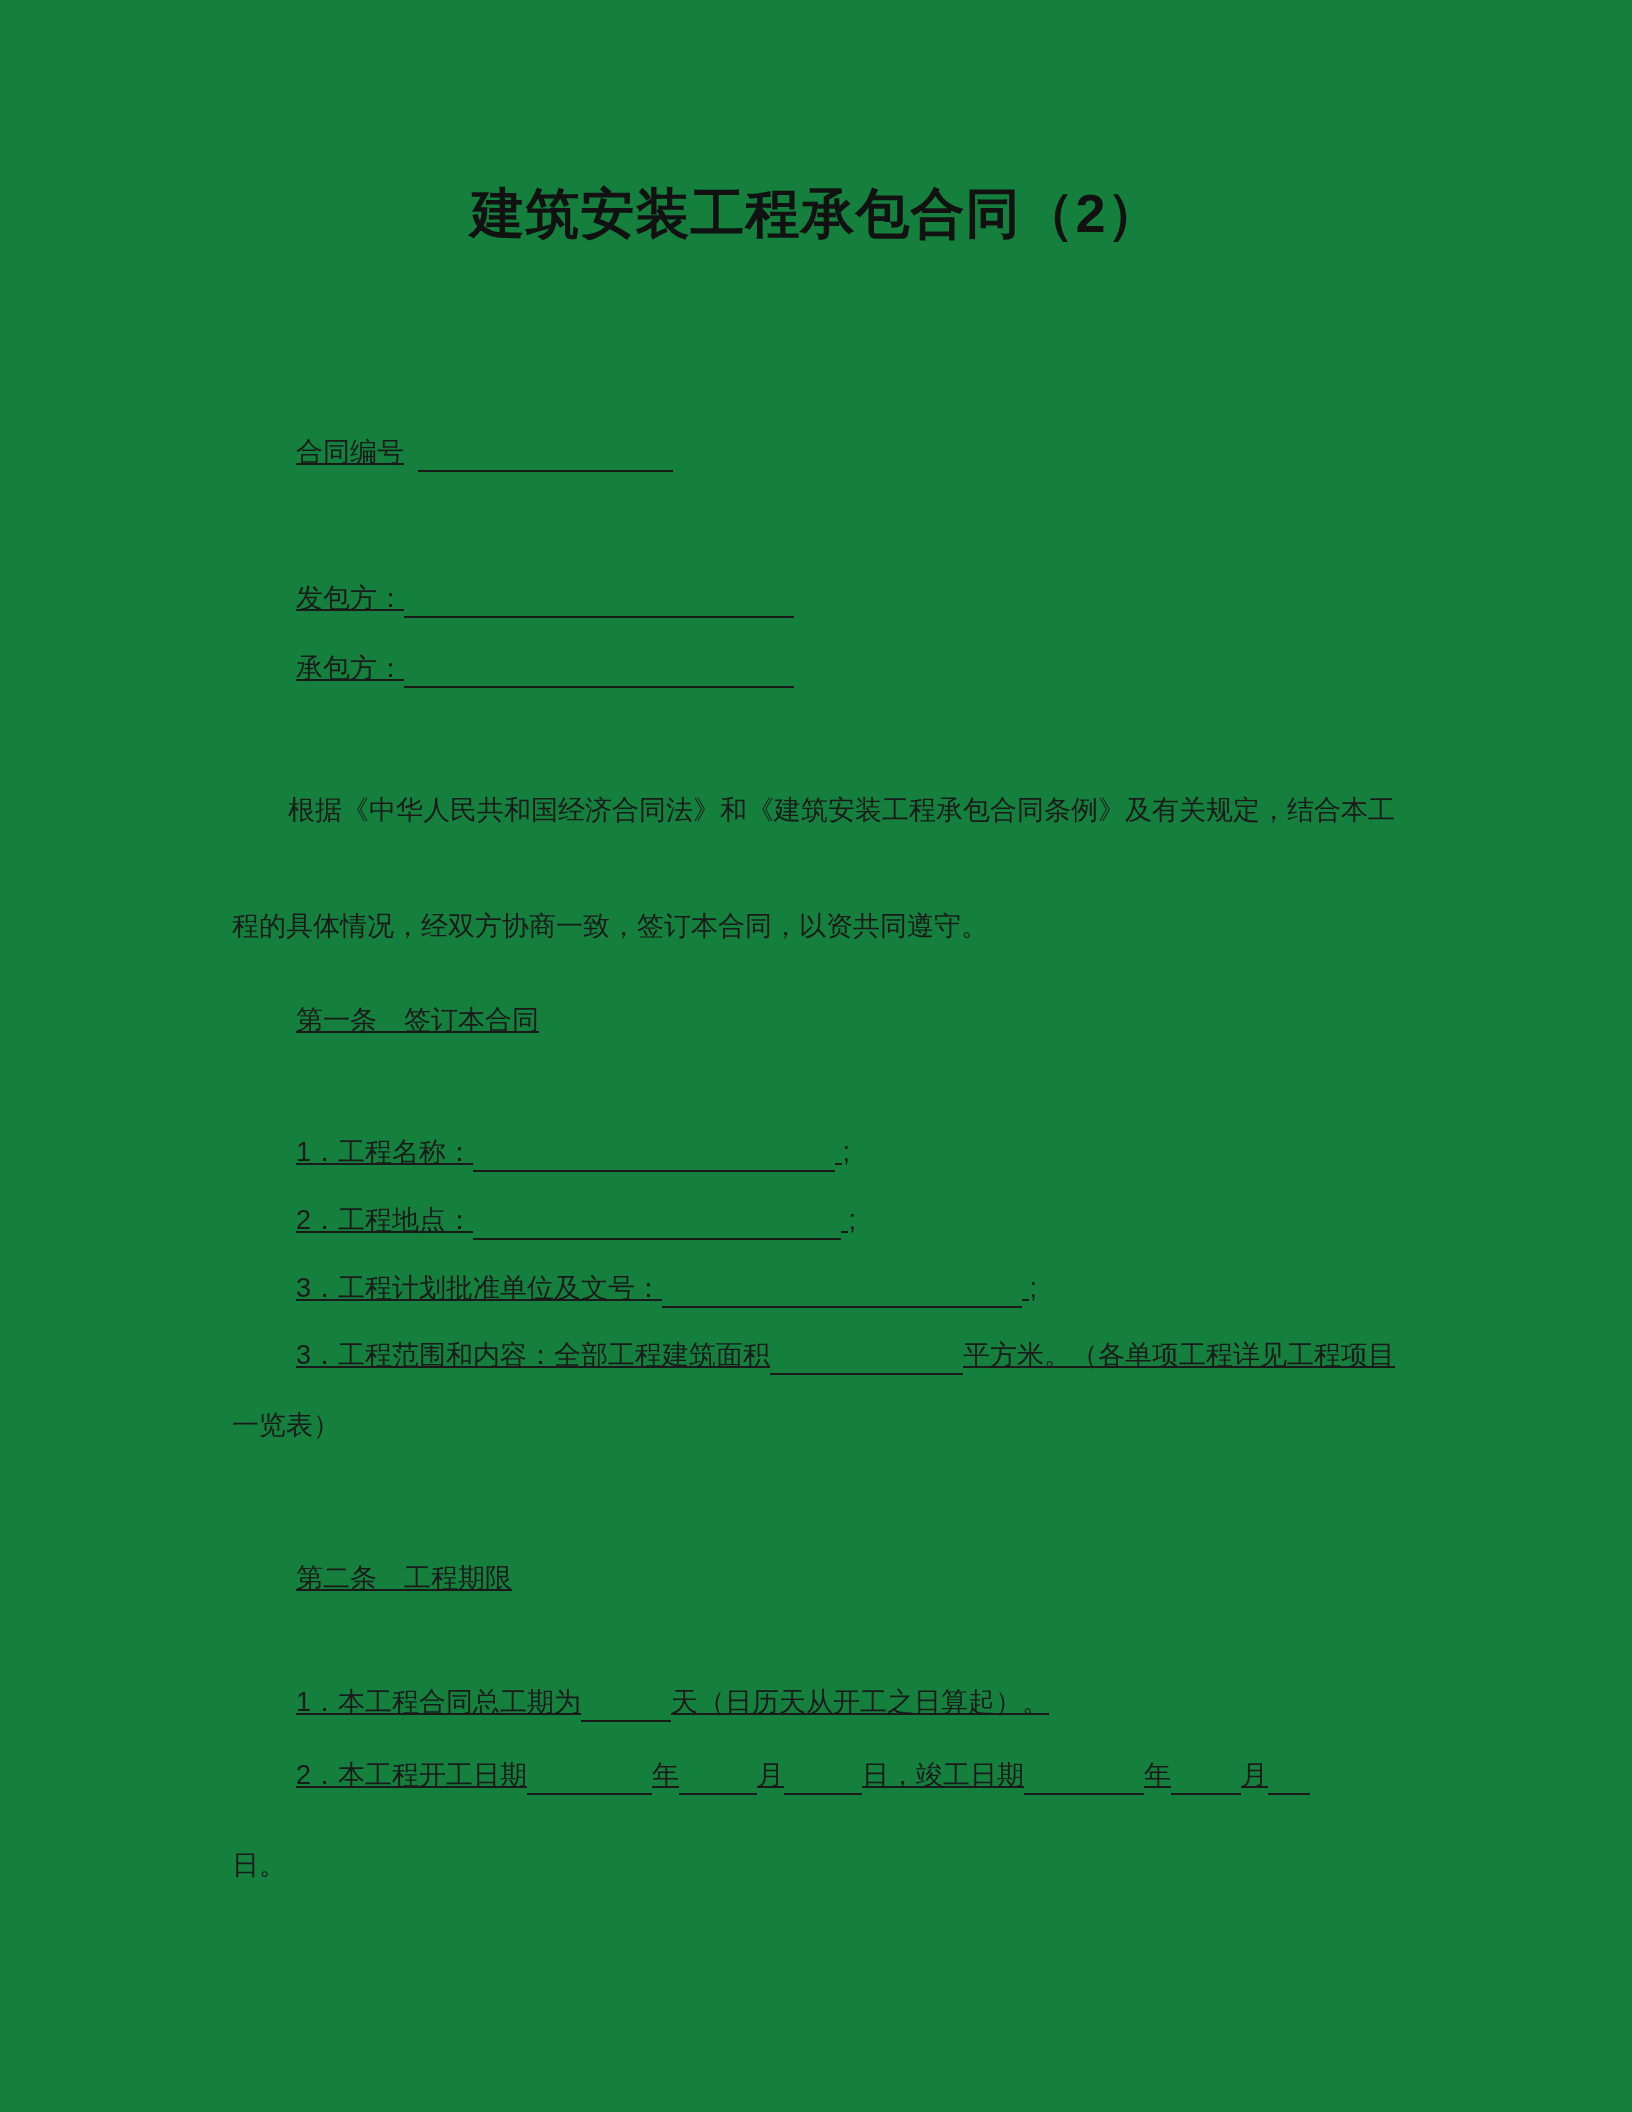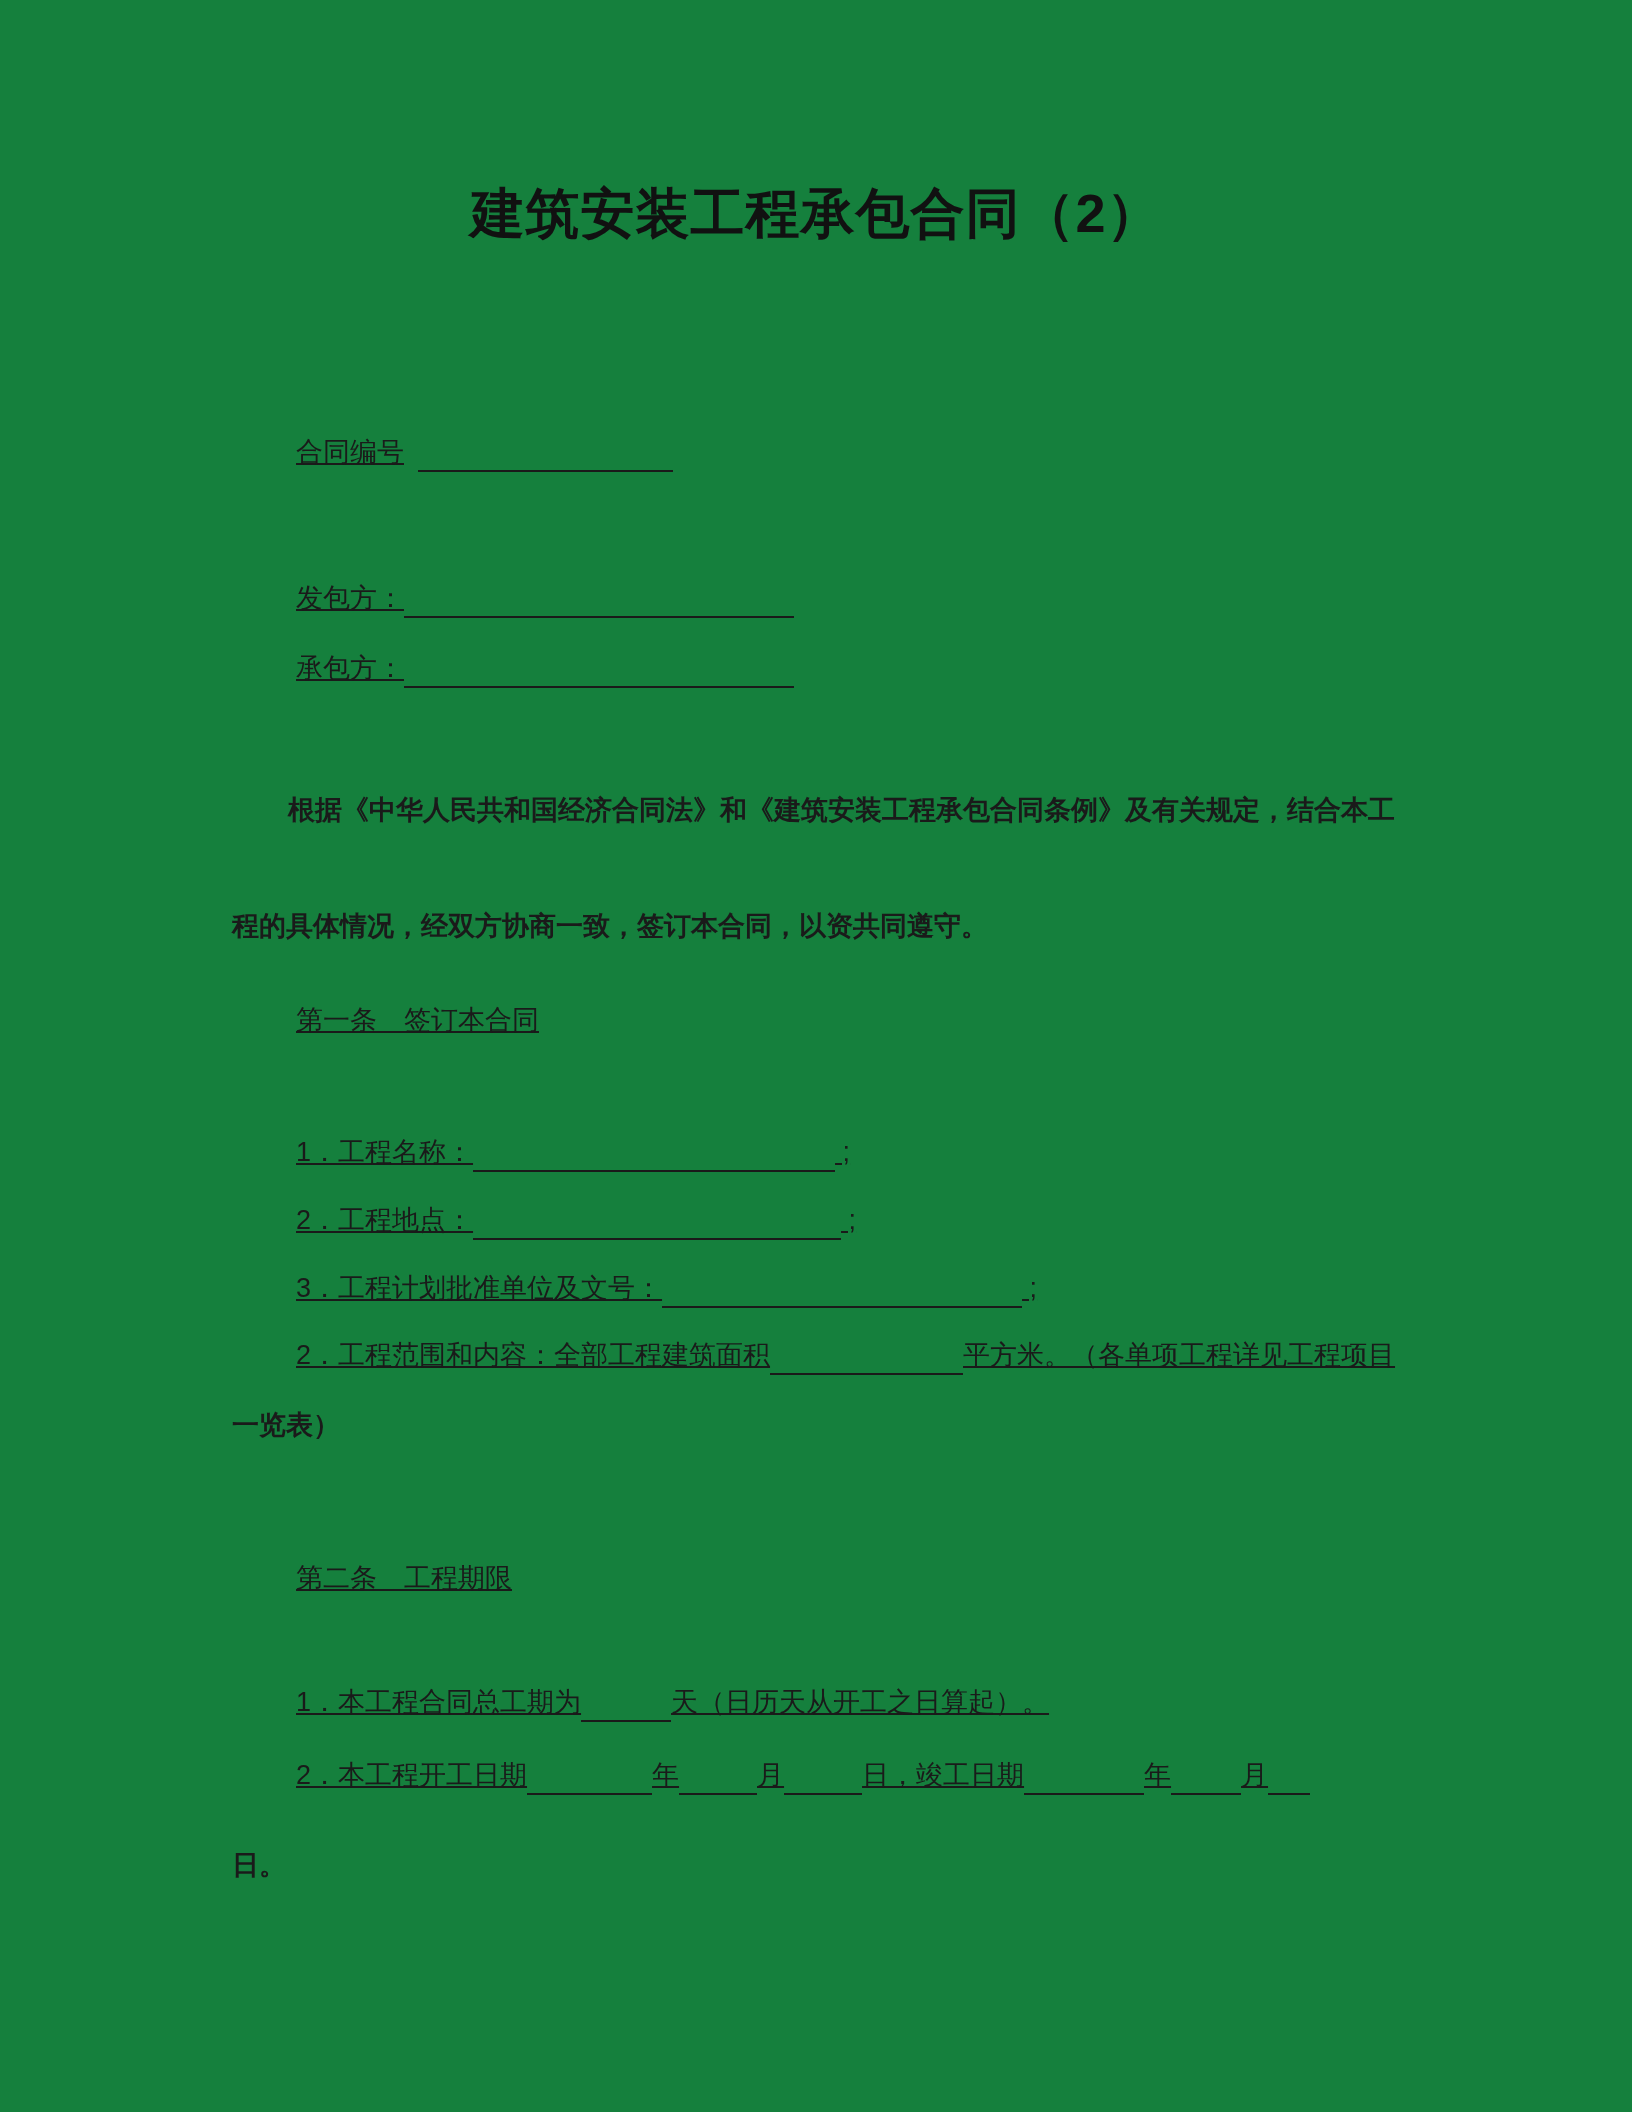--- a/index.html
+++ b/index.html
@@ -27,21 +27,21 @@
     color: #111111;
     letter-spacing: 1px;
   }
   .line {
     position: absolute;
     font-size: 27px;
     line-height: 40px;
     white-space: nowrap;
   }
   .indented { left: 296px; text-decoration: underline; }
-  .flush { left: 232px; font-weight: bold; }
+  .flush { left: 232px; }
   .blank {
     display: inline-block;
     border-bottom: 2px solid #1a1a1a;
     height: 30px;
     vertical-align: bottom;
   }
   .gap-before { margin-left: 14px; }
 </style>
 </head>
 <body>
@@ -73,21 +73,21 @@
 
   <div class="line indented" style="top: 1200px;">
     <span>2．工程地点：</span><span class="blank" style="width: 368px;"></span><span> ;</span>
   </div>
 
   <div class="line indented" style="top: 1268px;">
     <span>3．工程计划批准单位及文号：</span><span class="blank" style="width: 360px;"></span><span> ;</span>
   </div>
 
   <div class="line indented" style="top: 1335px;">
-    <span>2．工程范围和内容：全部工程建筑面积</span><span class="blank" style="width: 193px;"></span><span>平方米。（各单项工程详见工程项目</span>
+    <span>3．工程范围和内容：全部工程建筑面积</span><span class="blank" style="width: 193px;"></span><span>平方米。（各单项工程详见工程项目</span>
   </div>
 
   <div class="line flush" style="top: 1405px;">一览表）</div>
 
   <div class="line indented" style="top: 1558px;">第二条　工程期限</div>
 
   <div class="line indented" style="top: 1682px;">
     <span>1．本工程合同总工期为</span><span class="blank" style="width: 90px;"></span><span>天（日历天从开工之日算起）。</span>
   </div>
 

